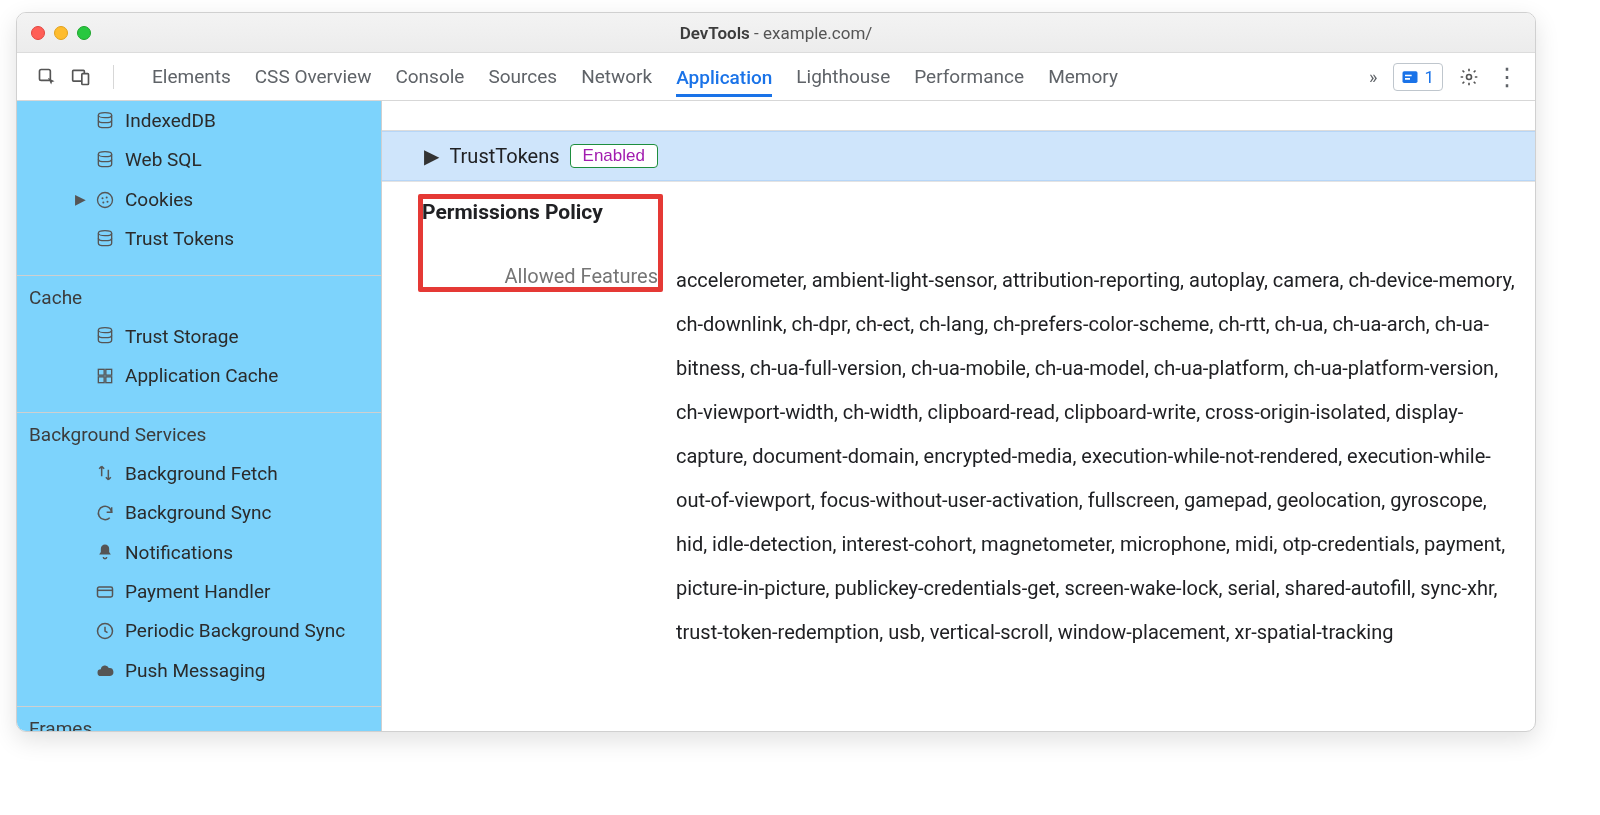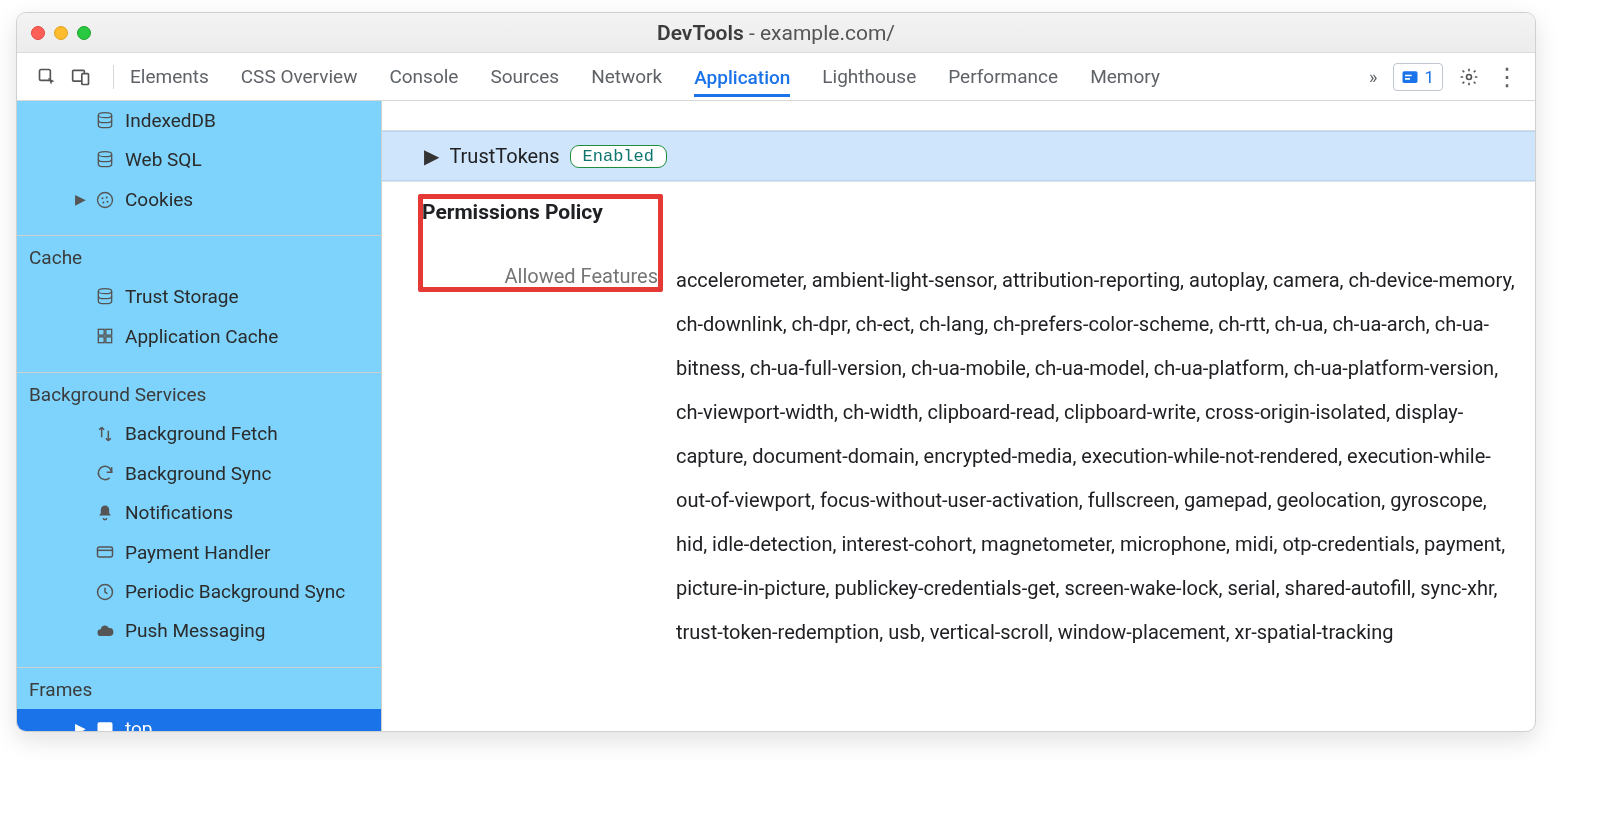--- a/index.html
+++ b/index.html
@@ -25,37 +25,37 @@
     position:relative;
     border-bottom:1px solid #dcdcdc;
   }
   .traffic-lights { display:flex; gap:9px; margin-left:14px; }
   .traffic-lights span { width:14px; height:14px; border-radius:50%; display:block; }
   .tl-red { background:#ff5f57; border:1px solid #e24640;}
   .tl-yellow { background:#febc2e; border:1px solid #e1a11c;}
   .tl-green { background:#28c840; border:1px solid #1ea52d;}
   .titlebar-title {
     position:absolute; left:50%; transform:translateX(-50%);
-    font-size:21px; color:#3c3c3c; font-weight:600;
+    font-size:17px; color:#3c3c3c; font-weight:600;
   }
   .titlebar-title .thin { font-weight:400; color:#555;}
   
   .toolbar {
     height:48px;
     border-bottom:1px solid #d7d7d7;
     display:flex;
     align-items:center;
     padding:0 10px;
     gap:2px;
     font-size:19px;
     color:#5f6368;
   }
   .tool-iconbox { display:flex; align-items:center; gap:14px; padding:0 10px;}
   .vdiv { width:1px; height:24px; background:#d7d7d7; margin:0 10px;}
-  .tabs { display:flex; align-items:center; gap:32px; margin-left:4px; flex:1;}
+  .tabs { display:flex; align-items:center; gap:24px; margin-left:26px; flex:1;}
   .tab { padding:10px 0; color:#5f6368; cursor:pointer; font-size:19px;}
   .tab.active { color:#1a73e8; border-bottom:3px solid #1a73e8; padding-bottom:5px; font-weight:500;}
   .tool-right { display:flex; align-items:center; gap:16px; padding-right:6px;}
   .chevrons { font-size:18px; color:#5f6368;}
   .issue-badge {
     border:1px solid #bfc6cd; border-radius:4px; padding:2px 8px 2px 6px;
     display:flex; align-items:center; gap:6px; font-size:17px; color:#1a73e8;
     height:28px;
   }
   .issue-badge .icon { width:18px;height:18px; display:inline-block;}
@@ -108,23 +108,23 @@
   .trial-row {
     background:#cfe5fb;
     border-top:1px solid #b7d6f7;
     border-bottom:1px solid #b7d6f7;
     padding:12px 16px 12px 42px;
     display:flex; align-items:center; gap:10px;
     font-size:20px;
   }
   .trial-row .tri { color:#333;}
   .badge-enabled {
-    border:1.5px solid #1e8e3e; color:#0f766e;
-    border-radius:9px; padding:1px 12px;
-    font-family: Liberation Mono, monospace;
+    border:1.5px solid #1e8e3e; color:#a21caf;
+    border-radius:4px; padding:1px 12px;
+    font-family: Liberation Sans, sans-serif;
     font-size:17px;
     background:#fff;
   }
   .divider { height:1px; background:#e3e3e3; margin:0;}
   .perm-block { padding:18px 20px 0 40px;}
   .perm-highlight {
     position:relative;
     display:flex;
     align-items:flex-start;
     gap:18px;
@@ -251,20 +251,30 @@
               <svg viewBox="0 0 24 24">
                 <circle cx="12" cy="12" r="9" stroke-width="1.6"></circle>
                 <circle cx="9" cy="10" r="1.2" fill="#555" stroke="none"></circle>
                 <circle cx="14" cy="9" r="1.2" fill="#555" stroke="none"></circle>
                 <circle cx="10" cy="15" r="1.2" fill="#555" stroke="none"></circle>
                 <circle cx="15" cy="14" r="1.2" fill="#555" stroke="none"></circle>
               </svg>
             </span>
           <span>Cookies</span>
         </div>
+        <div class="side-item level1">
+          <span class="icon icon-db">
+              <svg viewBox="0 0 24 24">
+                <ellipse cx="12" cy="5" rx="8" ry="3" stroke-width="1.6"></ellipse>
+                <path d="M4 5v6c0 1.7 3.6 3 8 3s8-1.3 8-3V5" stroke-width="1.6"></path>
+                <path d="M4 11v6c0 1.7 3.6 3 8 3s8-1.3 8-3v-6" stroke-width="1.6"></path>
+              </svg>
+            </span>
+          <span>Trust Tokens</span>
+        </div>
       </div>
 
       <div class="side-section-header">Cache</div>
       <div class="side-list">
         <div class="side-item level1">
           <span class="icon icon-db">
               <svg viewBox="0 0 24 24">
                 <ellipse cx="12" cy="5" rx="8" ry="3" stroke-width="1.6"></ellipse>
                 <path d="M4 5v6c0 1.7 3.6 3 8 3s8-1.3 8-3V5" stroke-width="1.6"></path>
                 <path d="M4 11v6c0 1.7 3.6 3 8 3s8-1.3 8-3v-6" stroke-width="1.6"></path>

